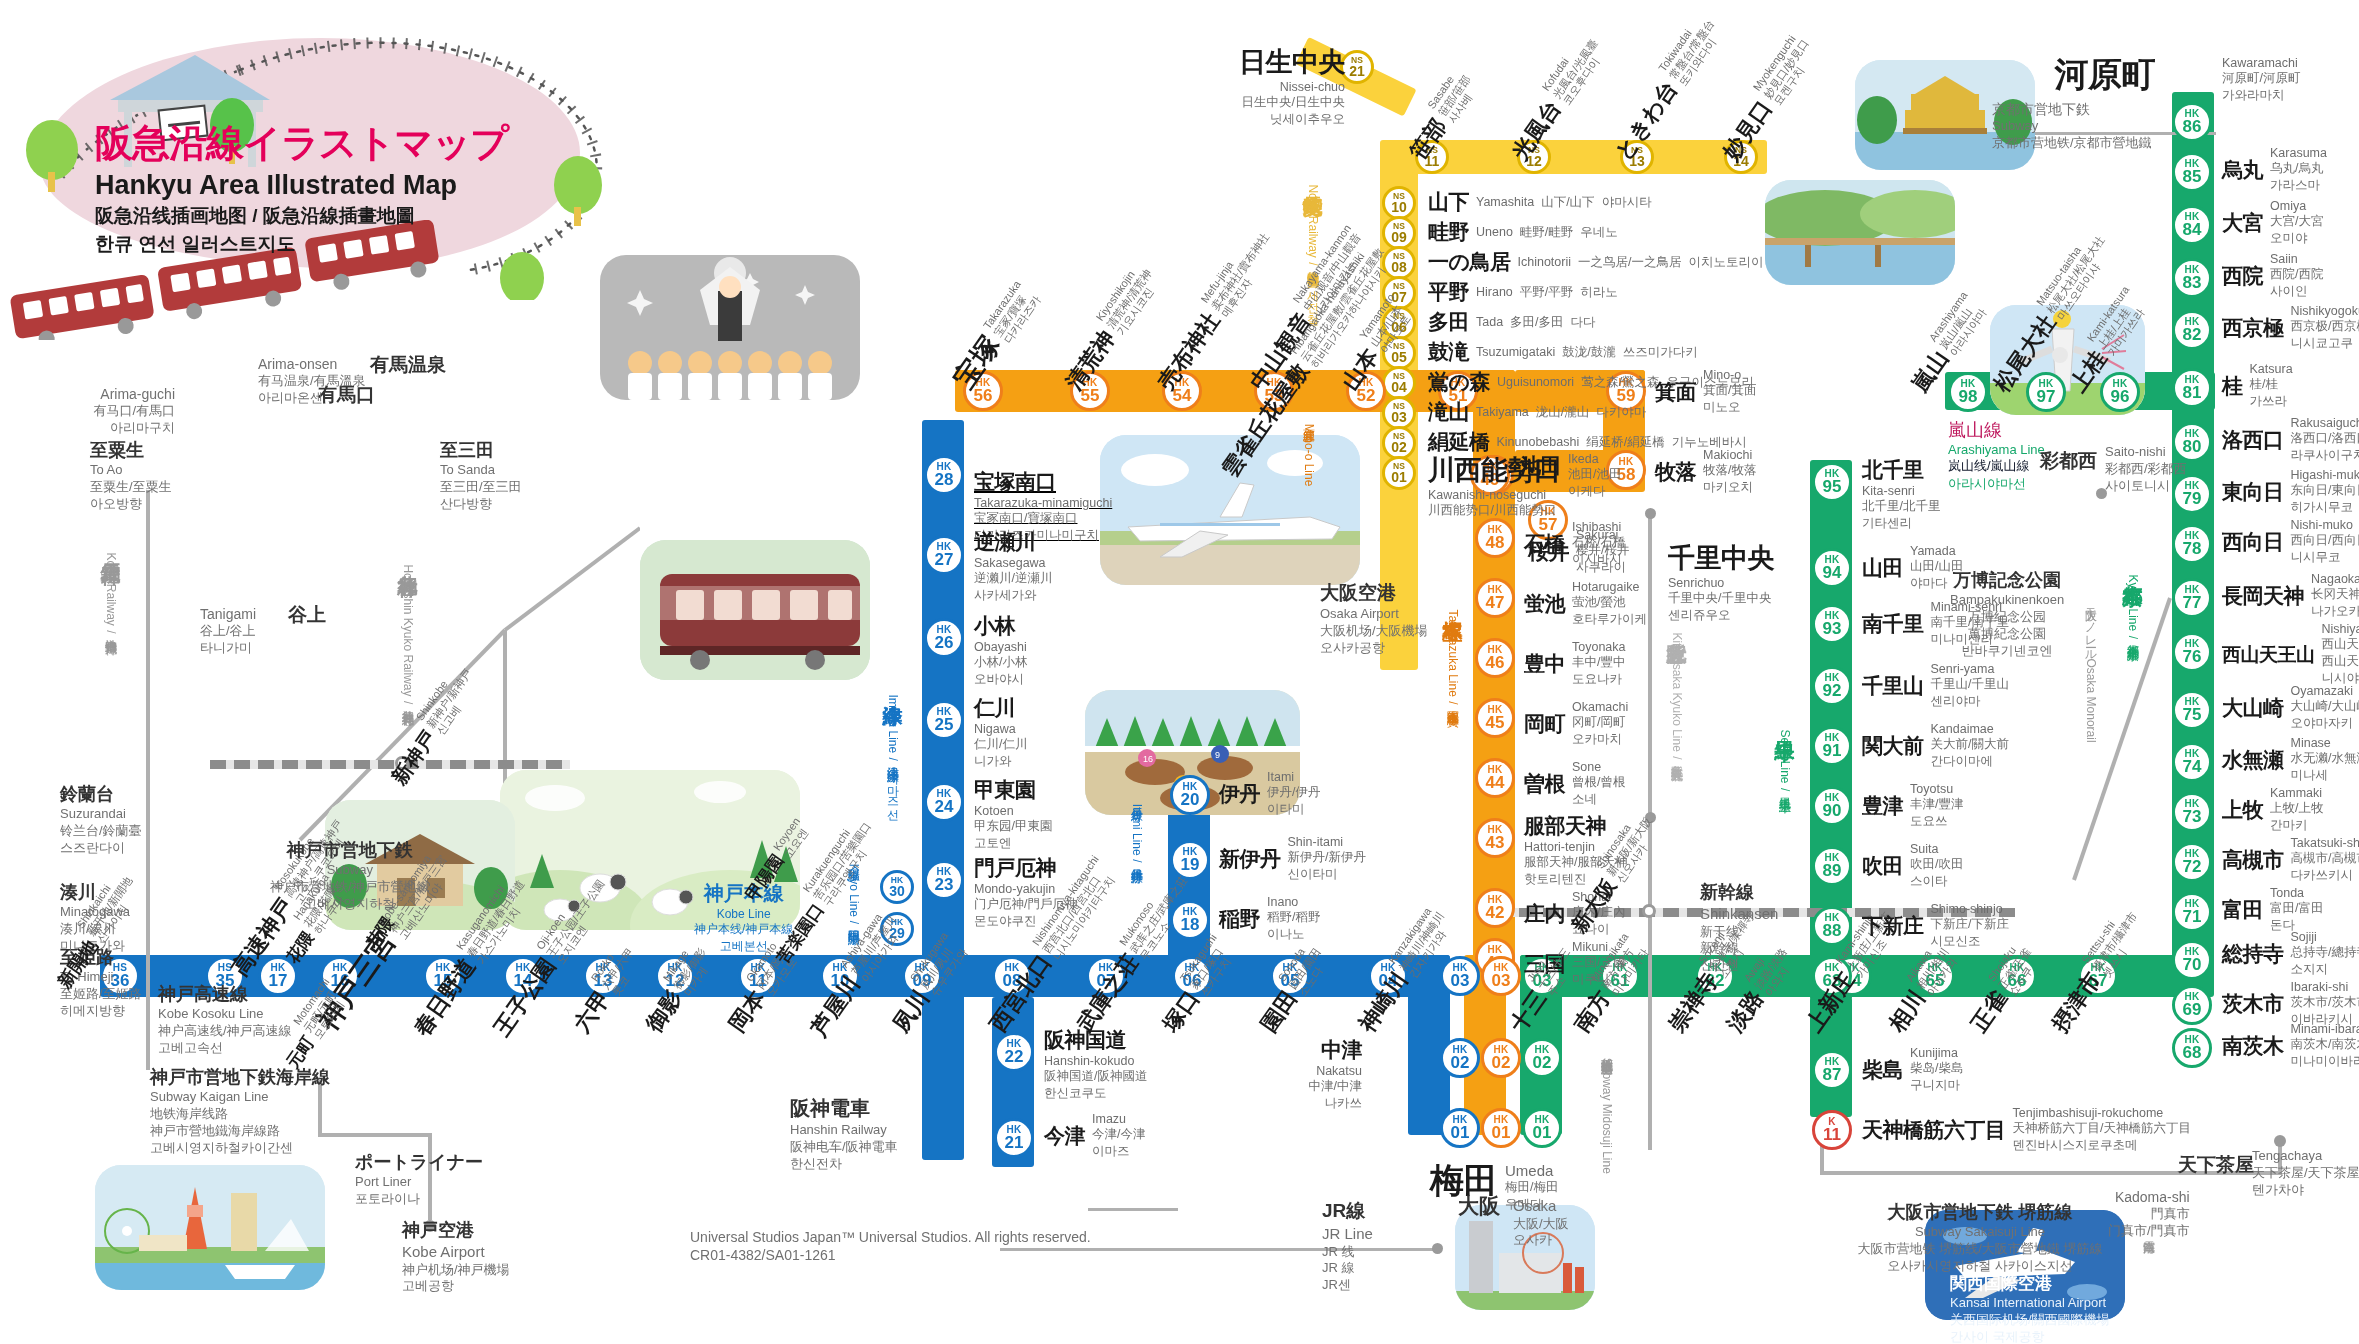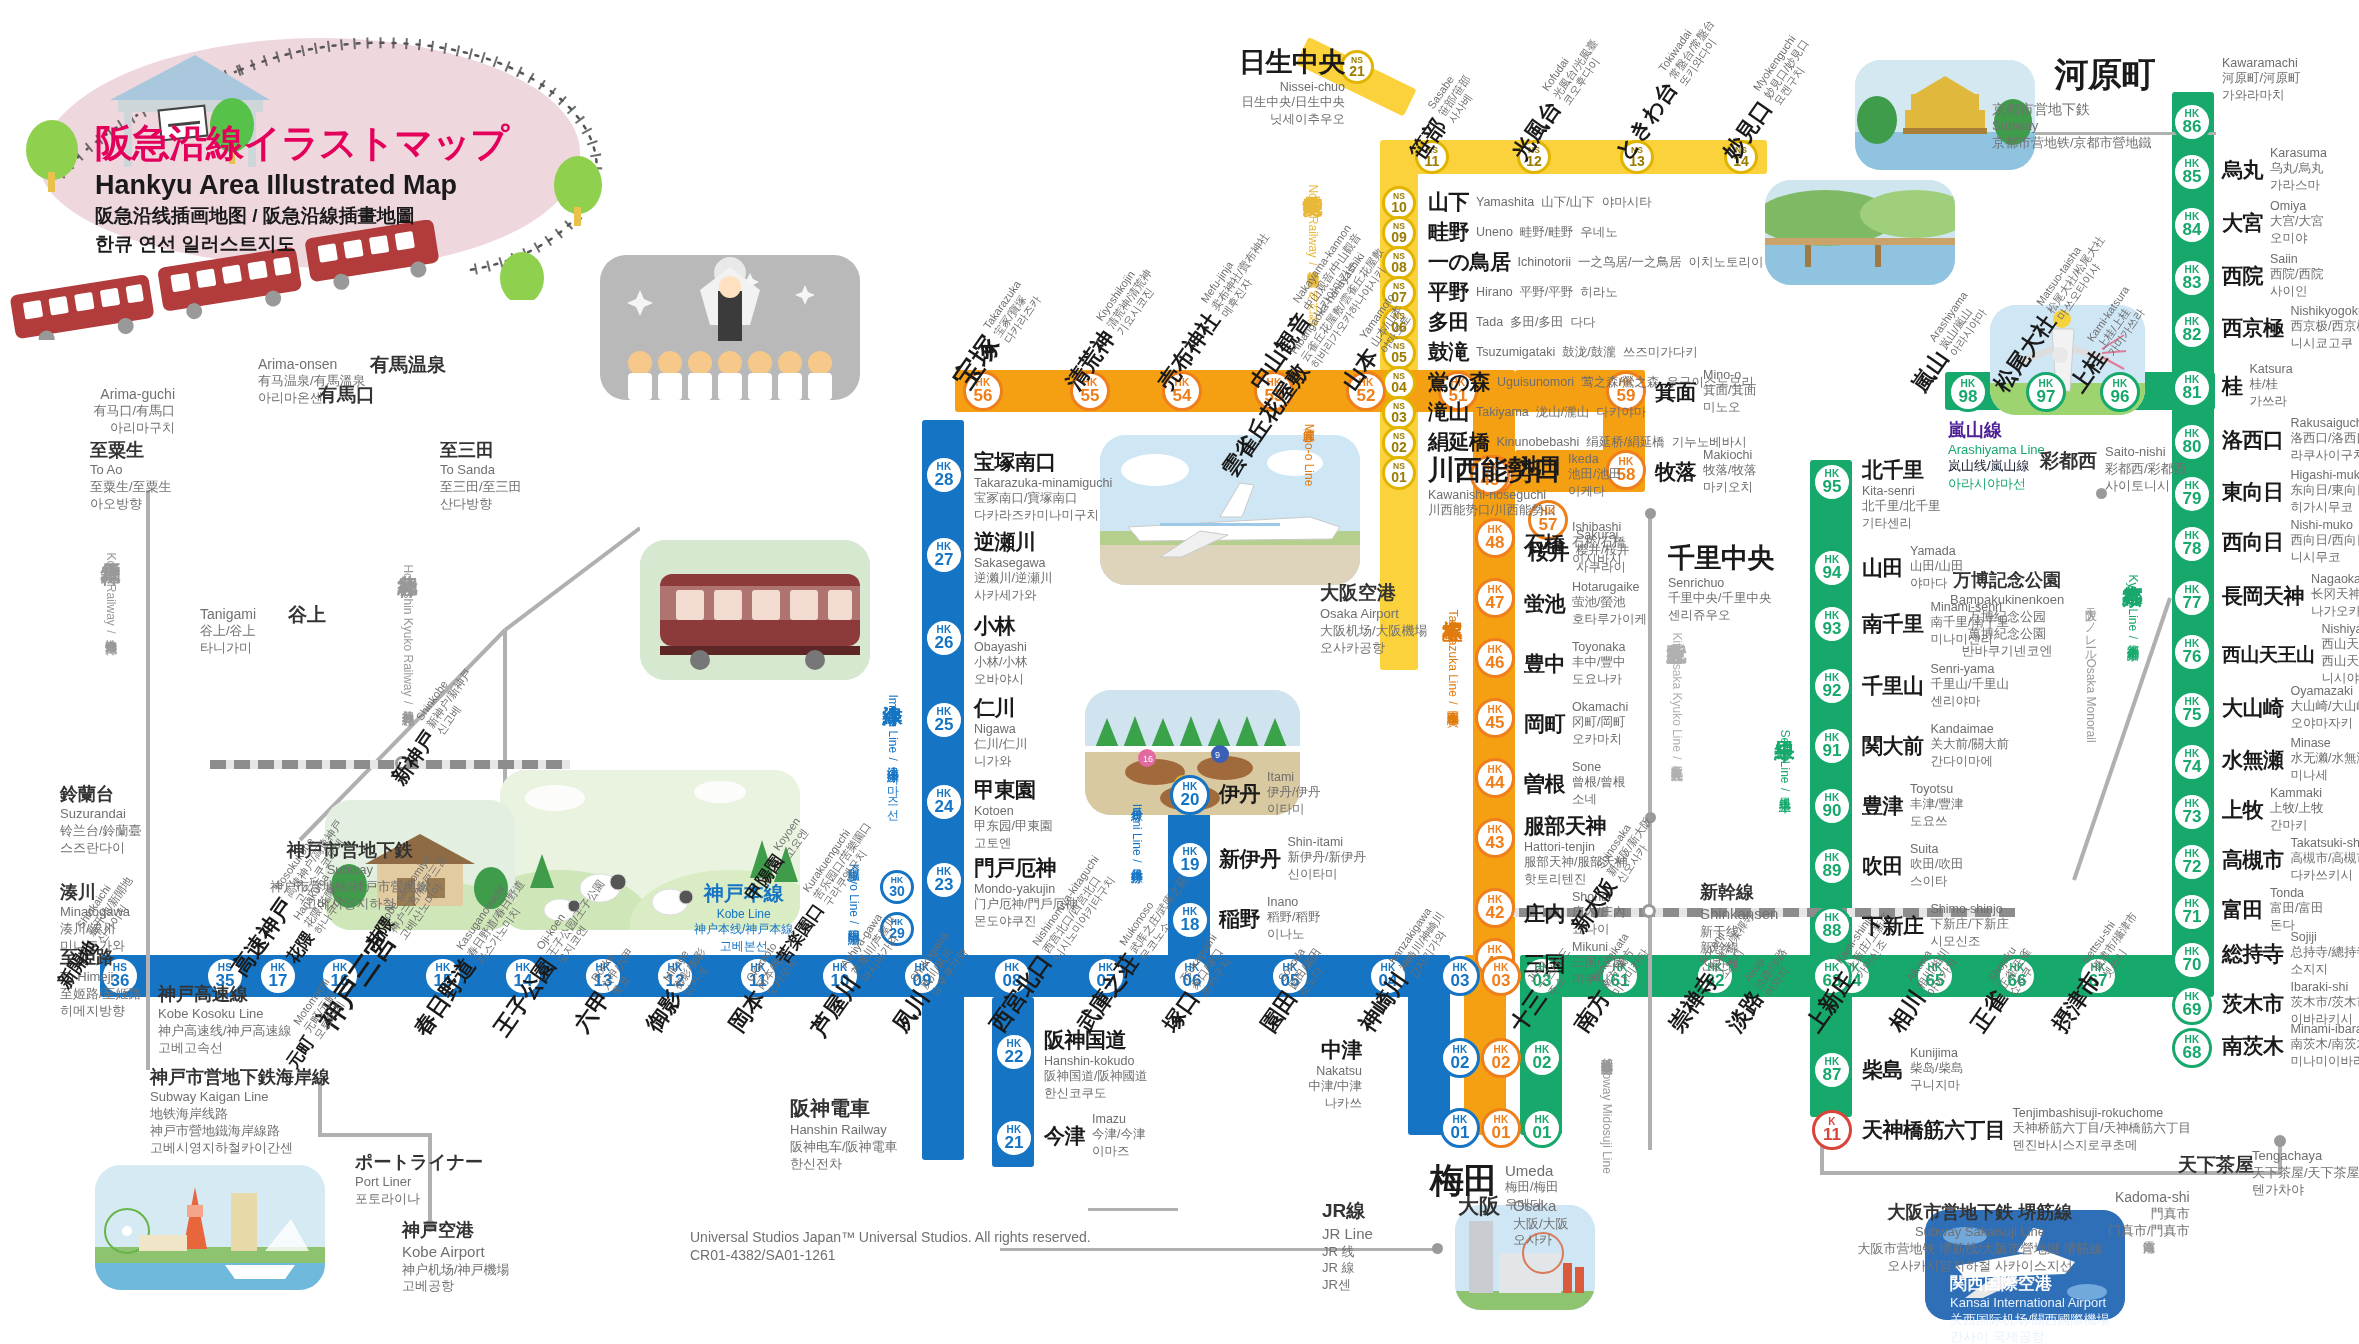--- a/index.html
+++ b/index.html
@@ -1006,21 +1006,21 @@
     <div class="t1">神戸本線</div>
     <div class="t2">Kobe Line</div>
     <div class="t3">神户本线/神戸本線</div>
     <div class="t3">고베본선</div>
   </div>
 
   <div class="stn blue" style="left:924px;top:455px;">
       <span class="pfx">HK</span>
       <span class="num">28</span>
     </div>
-  <div class="name" style="left:974px;top:448px;">
+  <div class="name" style="left:974px;top:468px;text-decoration:underline;">
     <div class="ja">宝塚南口</div>
     <div class="en">Takarazuka-minamiguchi</div>
     <div class="cn">宝冢南口/寶塚南口</div>
     <div class="kr">다카라즈카미나미구치</div>
   </div>
 
   <div class="stn blue" style="left:924px;top:535px;">
       <span class="pfx">HK</span>
       <span class="num">27</span>
     </div>
@@ -1580,21 +1580,21 @@
       <span class="pfx">HK</span>
       <span class="num">96</span>
     </div>
   <div class="diag" style="left:2088px;top:360px;">
     <div style="display:flex;align-items:flex-end;gap:4px;">
       <span class="ja">上桂</span>
       <span class="sub"><span>Kami-katsura</span><br><span>上桂/上桂</span><br><span>가미가쓰라</span></span>
     </div>
   </div>
   <div class="name" style="left:1948px;top:418px;color:#17a86c;">
-    <div style="font-size:18px;font-weight:bold;color:#4c1d95;">嵐山線</div>
+    <div style="font-size:18px;font-weight:normal;color:#be185d;">嵐山線</div>
     <div style="font-size:13px;color:#17a86c;">Arashiyama Line</div>
     <div style="font-size:13px;color:#0f172a;">岚山线/嵐山線</div>
     <div style="font-size:13px;color:#17a86c;">아라시야마선</div>
   </div>
 
   <div class="stn green" style="left:1812px;top:462px;">
       <span class="pfx">HK</span>
       <span class="num">95</span>
     </div>
   <div class="name" style="left:1862px;top:456px;">

